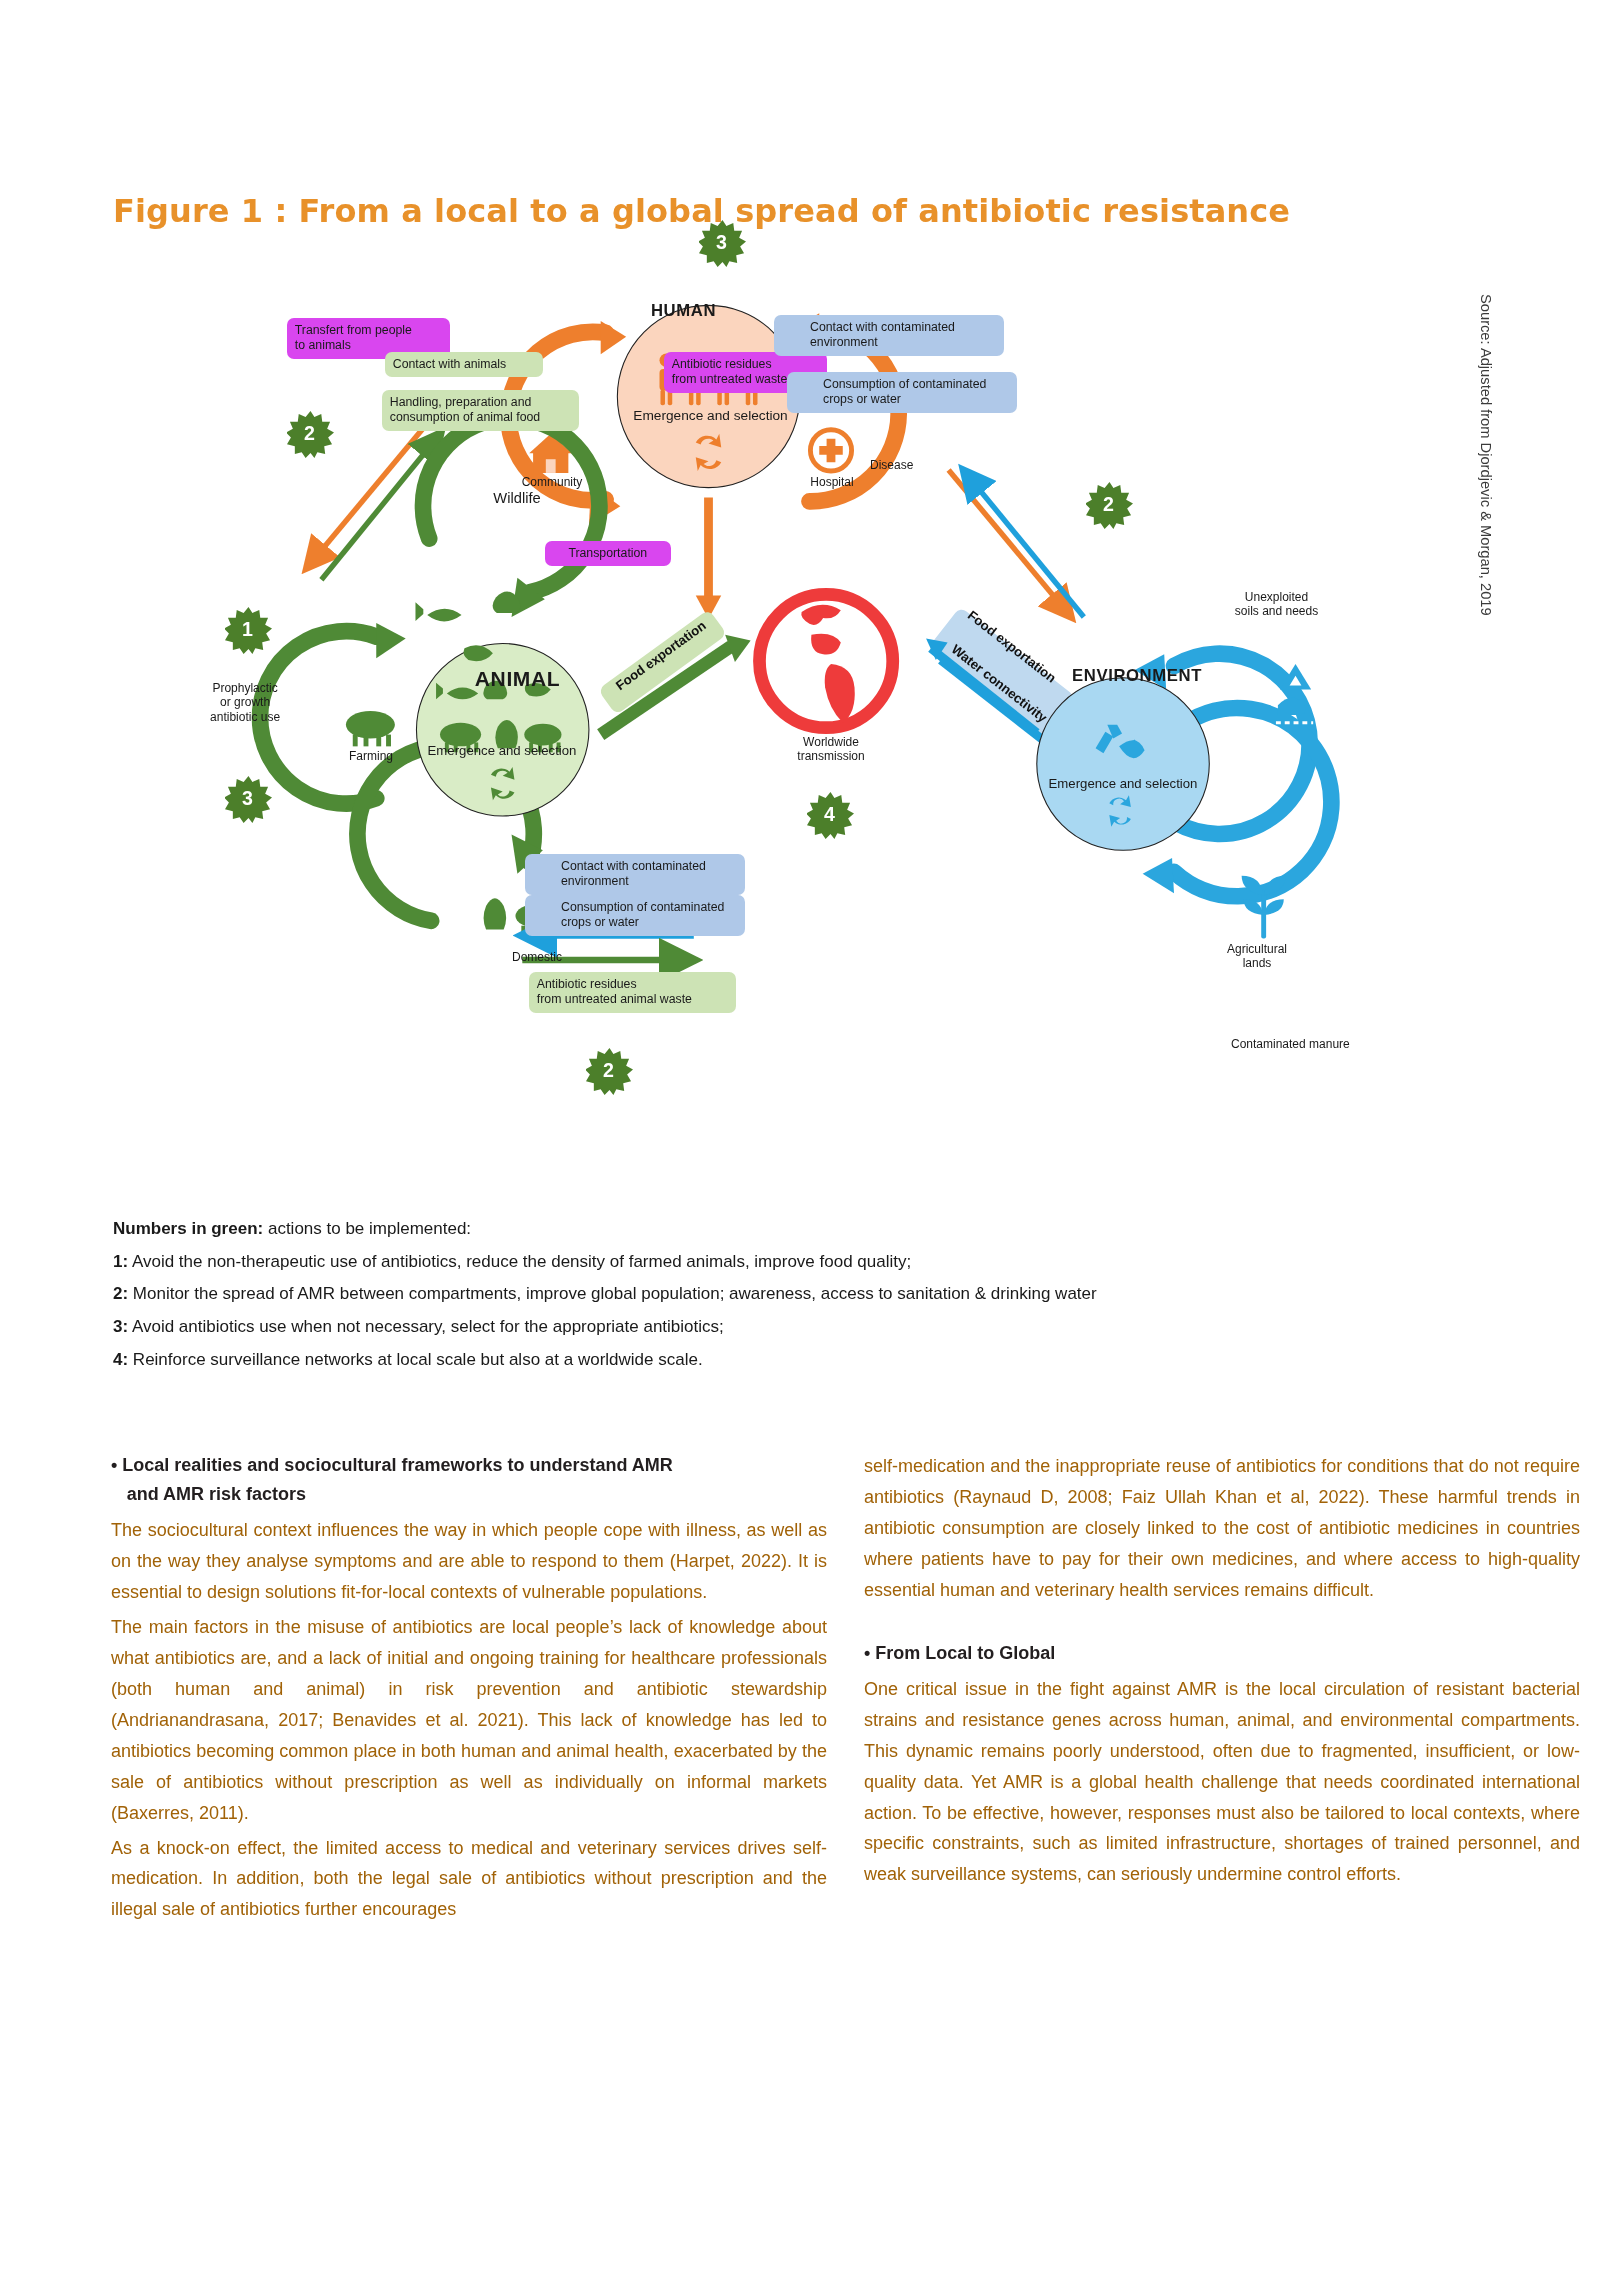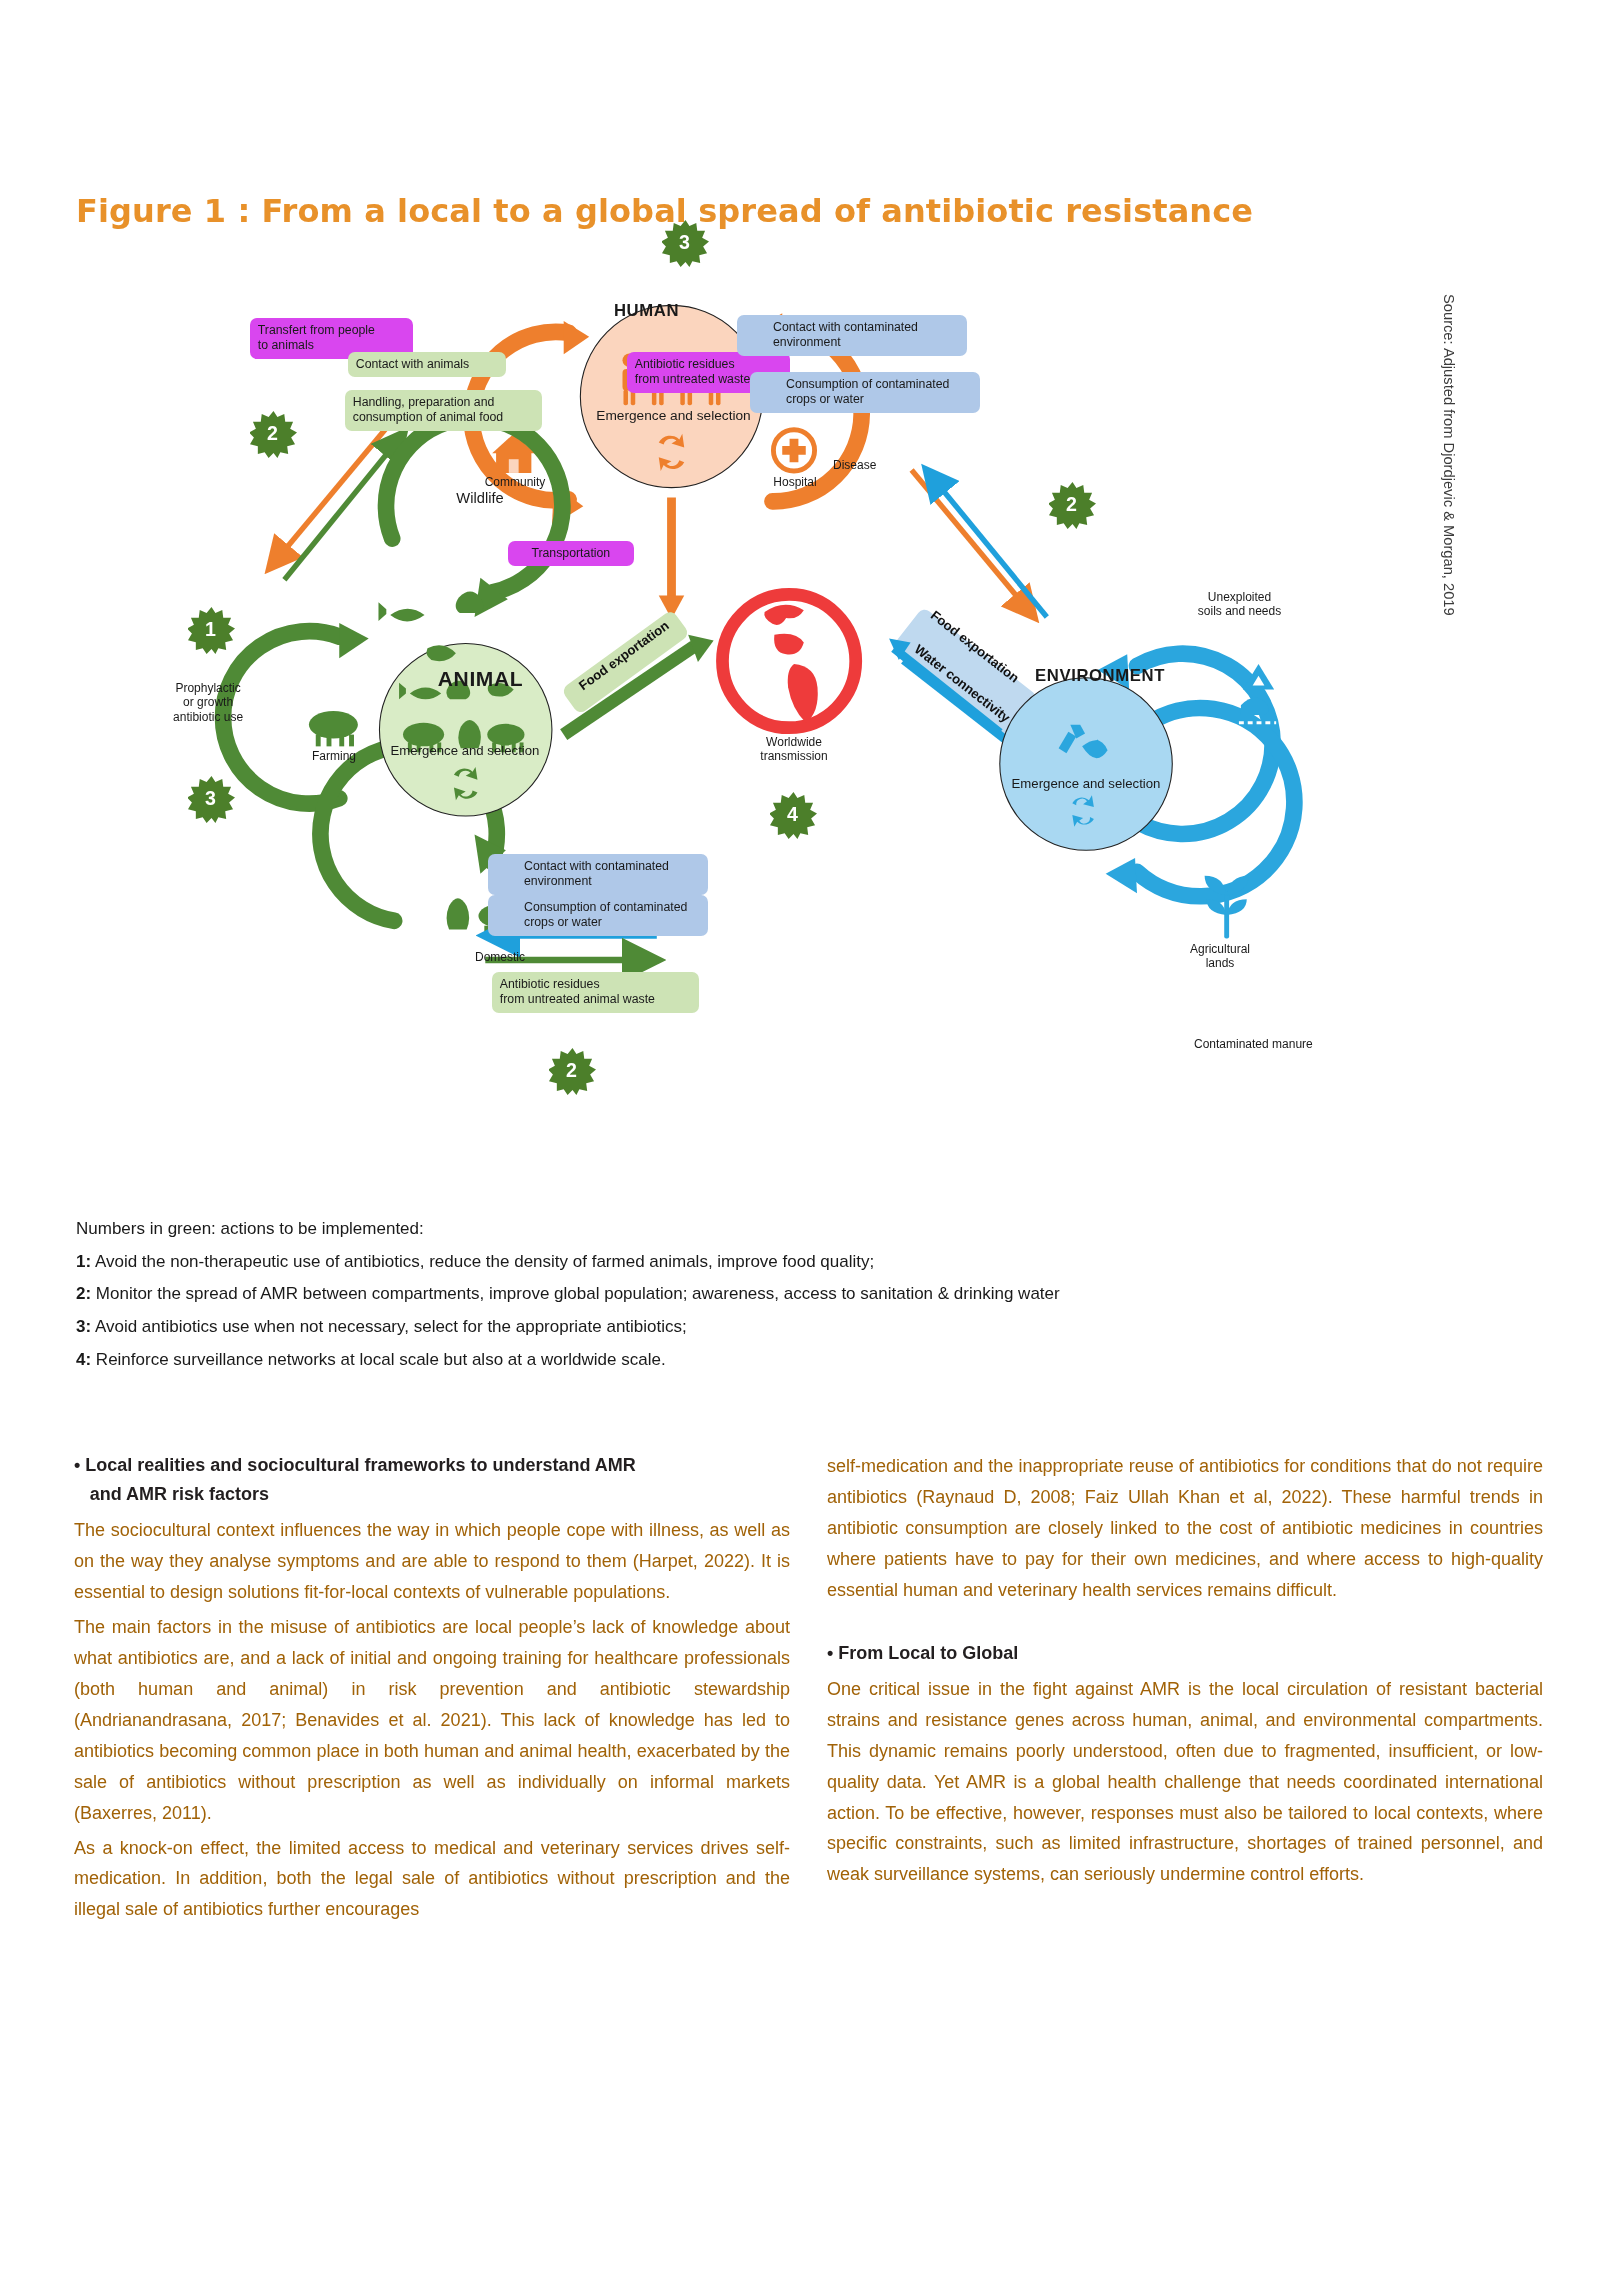--- a/index.html
+++ b/index.html
@@ -1,20 +1,20 @@
 <!DOCTYPE html>
 <html><head>
 <meta charset="utf-8">
 <style>
   html,body{margin:0;padding:0;background:#ffffff;}
   body{
     width:1621px;height:2293px;position:relative;overflow:hidden;
     font-family:"Liberation Sans", sans-serif;color:#231f20;
   }
-  .page{position:absolute;inset:0;}
+  .page{position:absolute;inset:0;margin-left:37px;}
 
   
   #fig-title{
     position:absolute;left:76px;top:192px;width:1274px;
     font-size:32px;font-weight:bold;color:#E8912A;letter-spacing:0.1px;
     font-family:"DejaVu Sans", sans-serif;
   }
 
   
   #source-note{
@@ -46,21 +46,21 @@
     font-size:19.6px;display:flex;align-items:center;justify-content:center;
   }
 
   .rotlabel{position:absolute;font-size:13.2px;font-weight:bold;color:#111;
             white-space:nowrap;transform-origin:center center;}
 
   
   #legend{position:absolute;left:76px;top:1213px;width:1451px;
           font-size:17px;line-height:1.92;color:#1a1a1a;}
   #legend .num{font-weight:bold;}
-  #legend .hdr{font-weight:normal;}
+  #legend .hdr{font-weight:bold;}
 
   
   #body{position:absolute;left:74px;top:1451px;width:1470px;
         display:flex;gap:37px;}
   .col{width:716px;}
   .col p{margin:0 0 3.9px 0;font-size:18px;line-height:1.72;
          text-align:justify;text-justify:inter-word;color:#a16207;}
   .col h3{margin:0 0 5.9px 0;font-size:18px;font-weight:bold;line-height:1.62;}
   .col h3 .ind{display:block;padding-left:15.7px;}
   .spacer{height:29px;}

